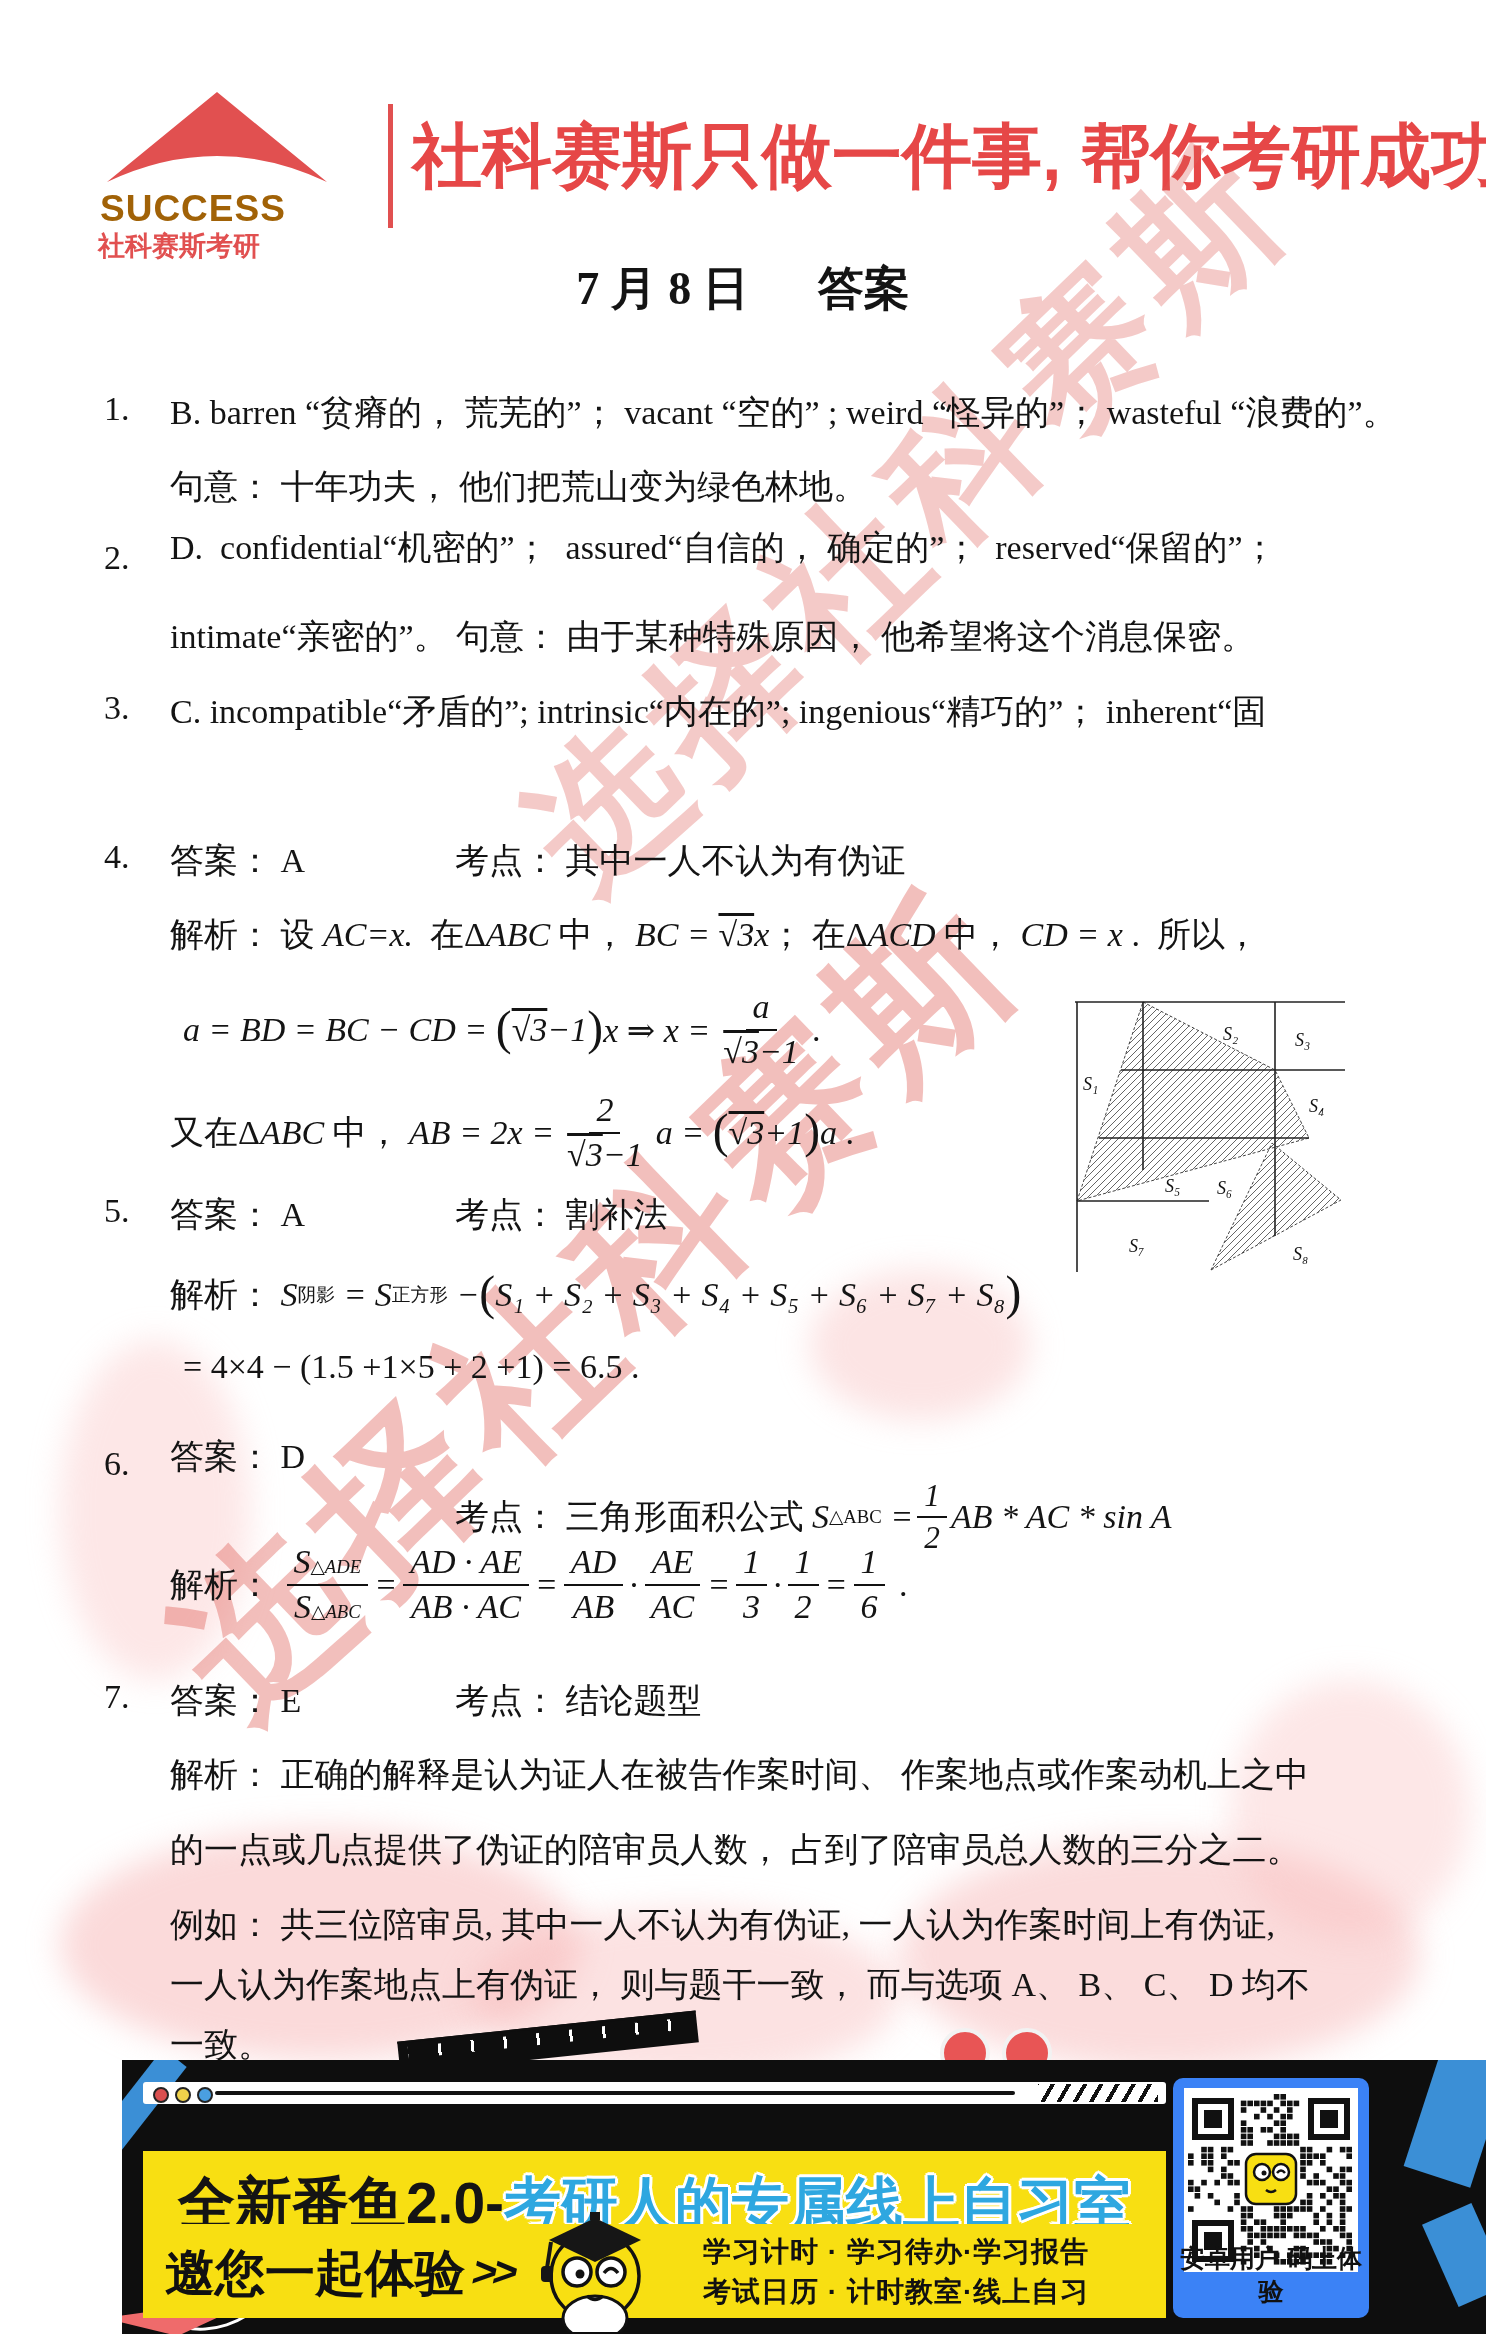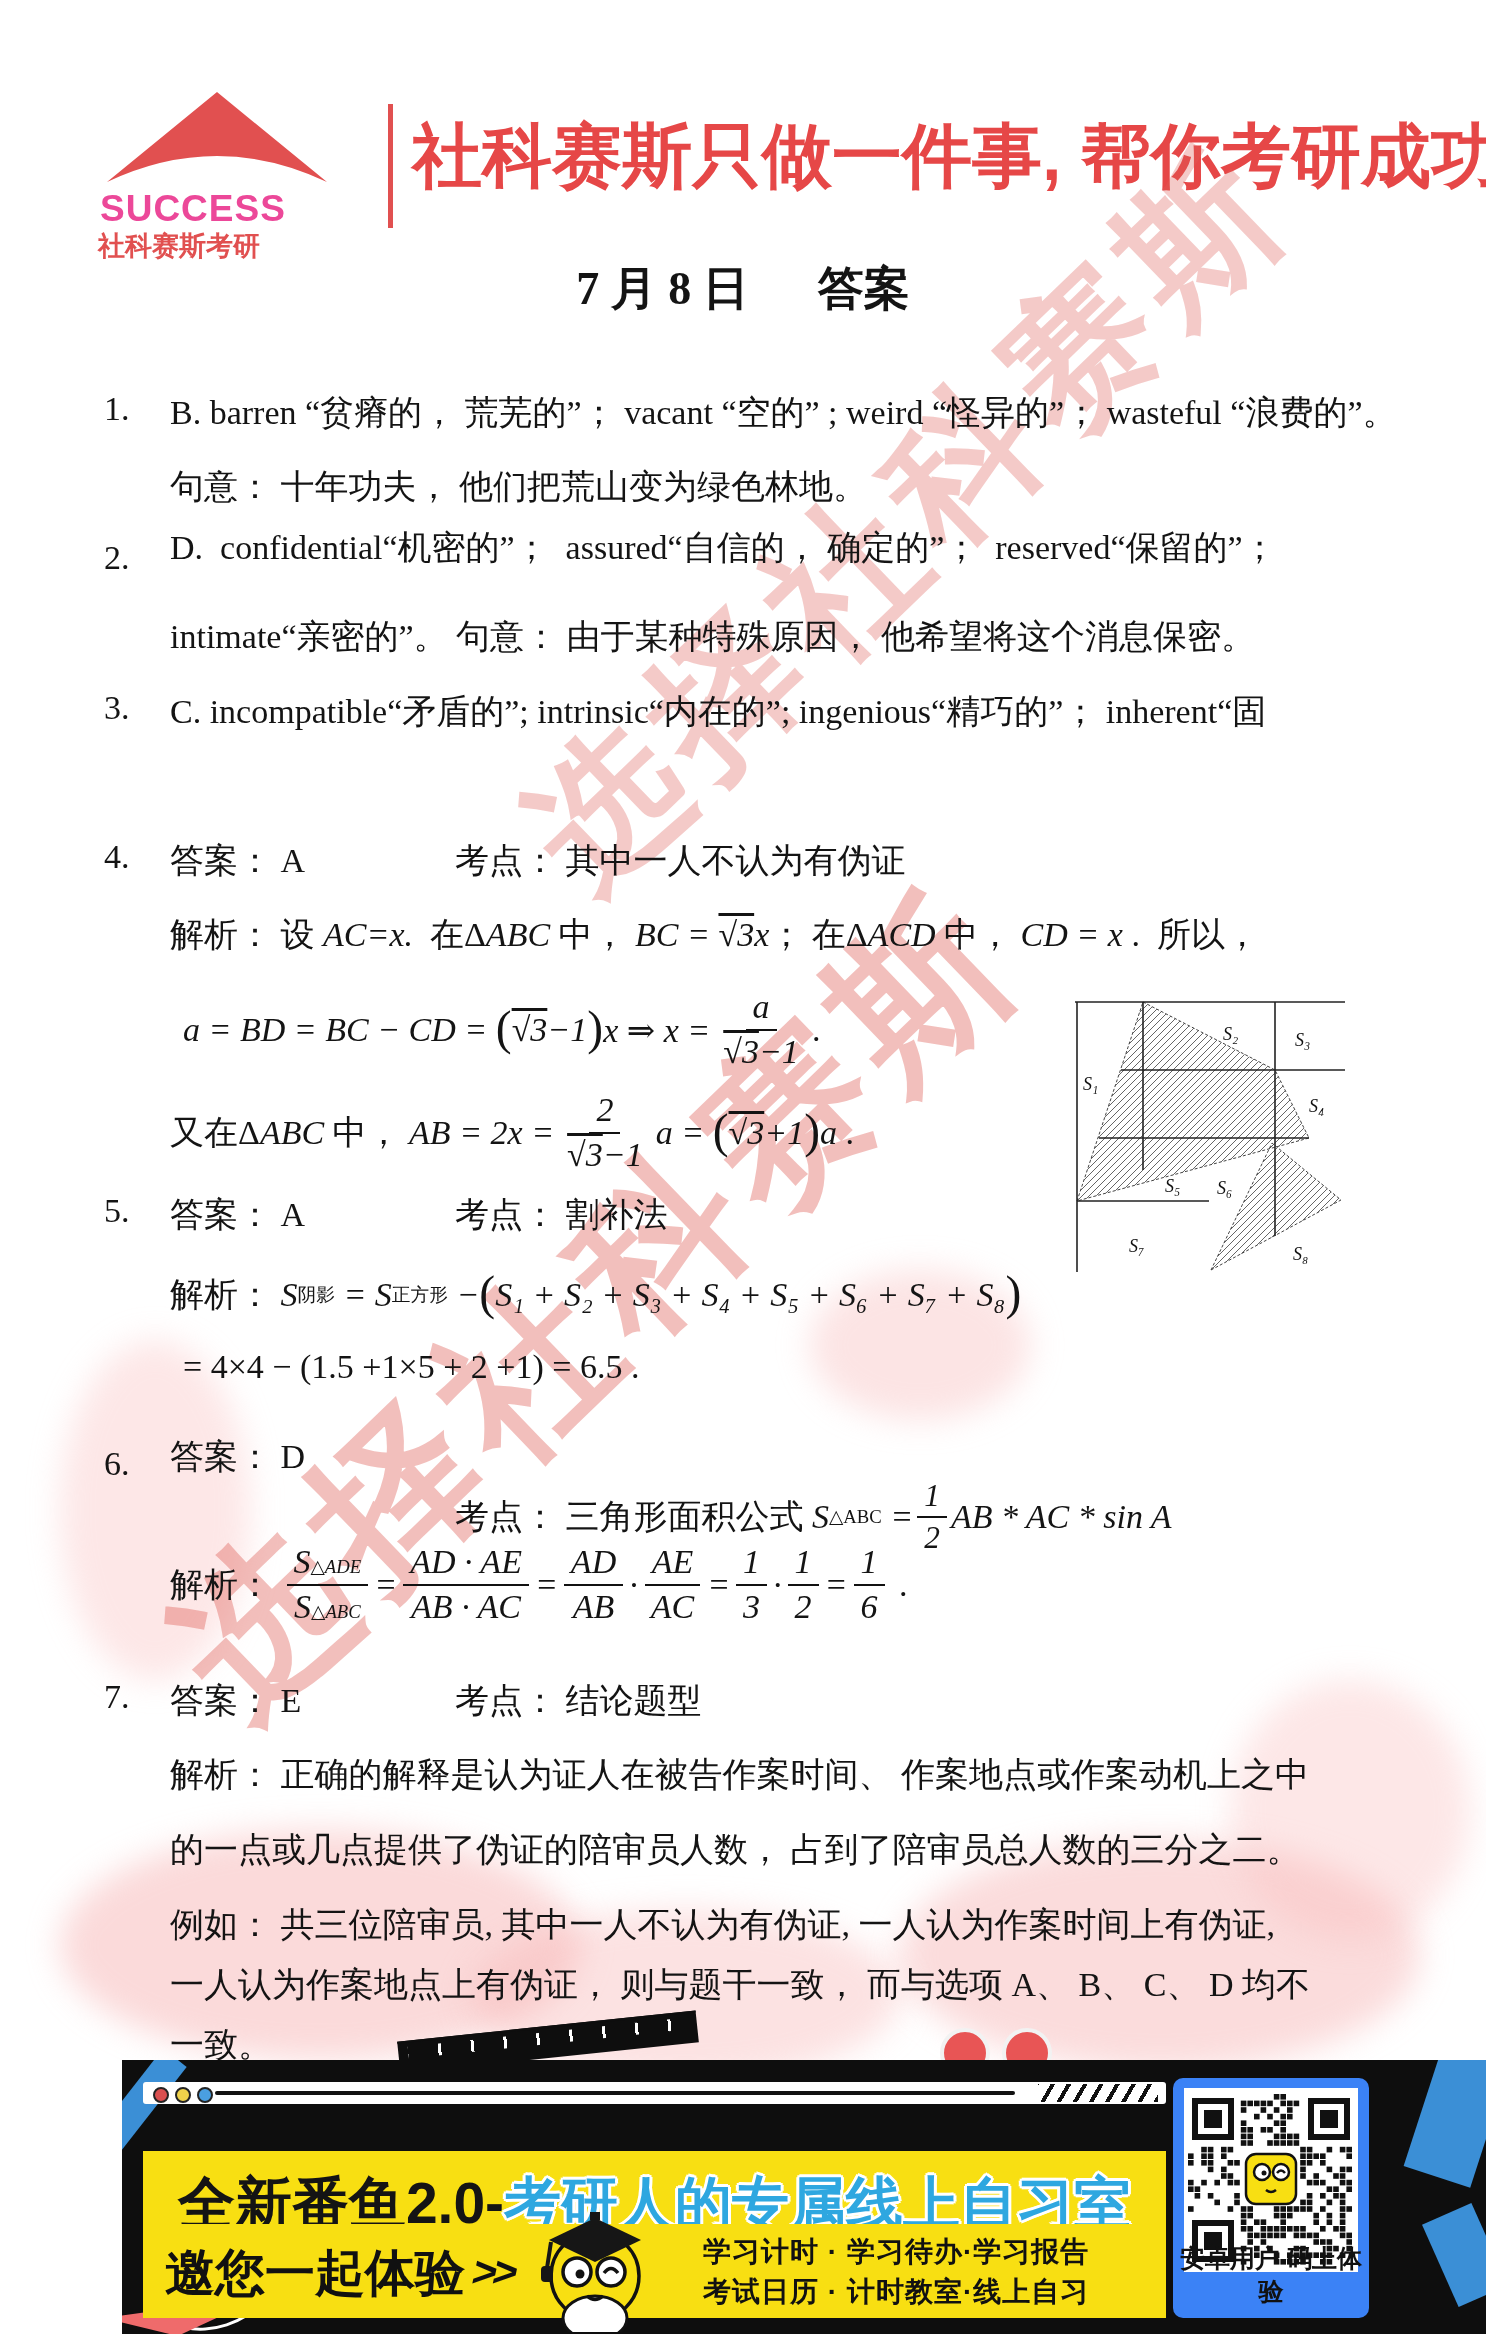--- a/index.html
+++ b/index.html
@@ -1,21 +1,21 @@
 <!DOCTYPE html>
 <html><head>
 <meta charset="utf-8">
 <style>
   html,body{margin:0;padding:0;background:#888;}
   #page{position:relative;width:1486px;height:2334px;background:#fff;margin:0 auto;overflow:hidden;
         font-family:"Liberation Serif","DejaVu Serif",serif;color:#141414;}
   
   #logo{position:absolute;left:88px;top:92px;width:290px;height:140px;}
   #logo .brand{position:absolute;left:12px;top:96px;font-family:"Liberation Sans","DejaVu Sans",sans-serif;
-        font-weight:900;font-size:37px;letter-spacing:1px;color:#ec4899;}
+        font-weight:900;font-size:37px;letter-spacing:1px;color:#a16207;}
   #logo .brandsub{position:absolute;left:10px;top:136px;font-family:"Liberation Sans",sans-serif;
         font-weight:900;font-size:27px;color:#e15050;}
   #logo svg{position:absolute;left:14px;top:0;}
   #hdr-divider{position:absolute;left:388px;top:104px;width:5px;height:124px;background:#e15050;}
   #slogan{position:absolute;left:412px;top:110px;width:1060px;font-family:"Liberation Sans","DejaVu Sans",sans-serif;
         font-weight:900;font-size:70px;color:#e64747;white-space:nowrap;letter-spacing:0px;}
   
   #title{position:absolute;left:0;top:258px;width:100%;text-align:center;font-size:46px;font-weight:700;white-space:pre;}
   
   .num{position:absolute;left:104px;font-size:34px;z-index:2;}

